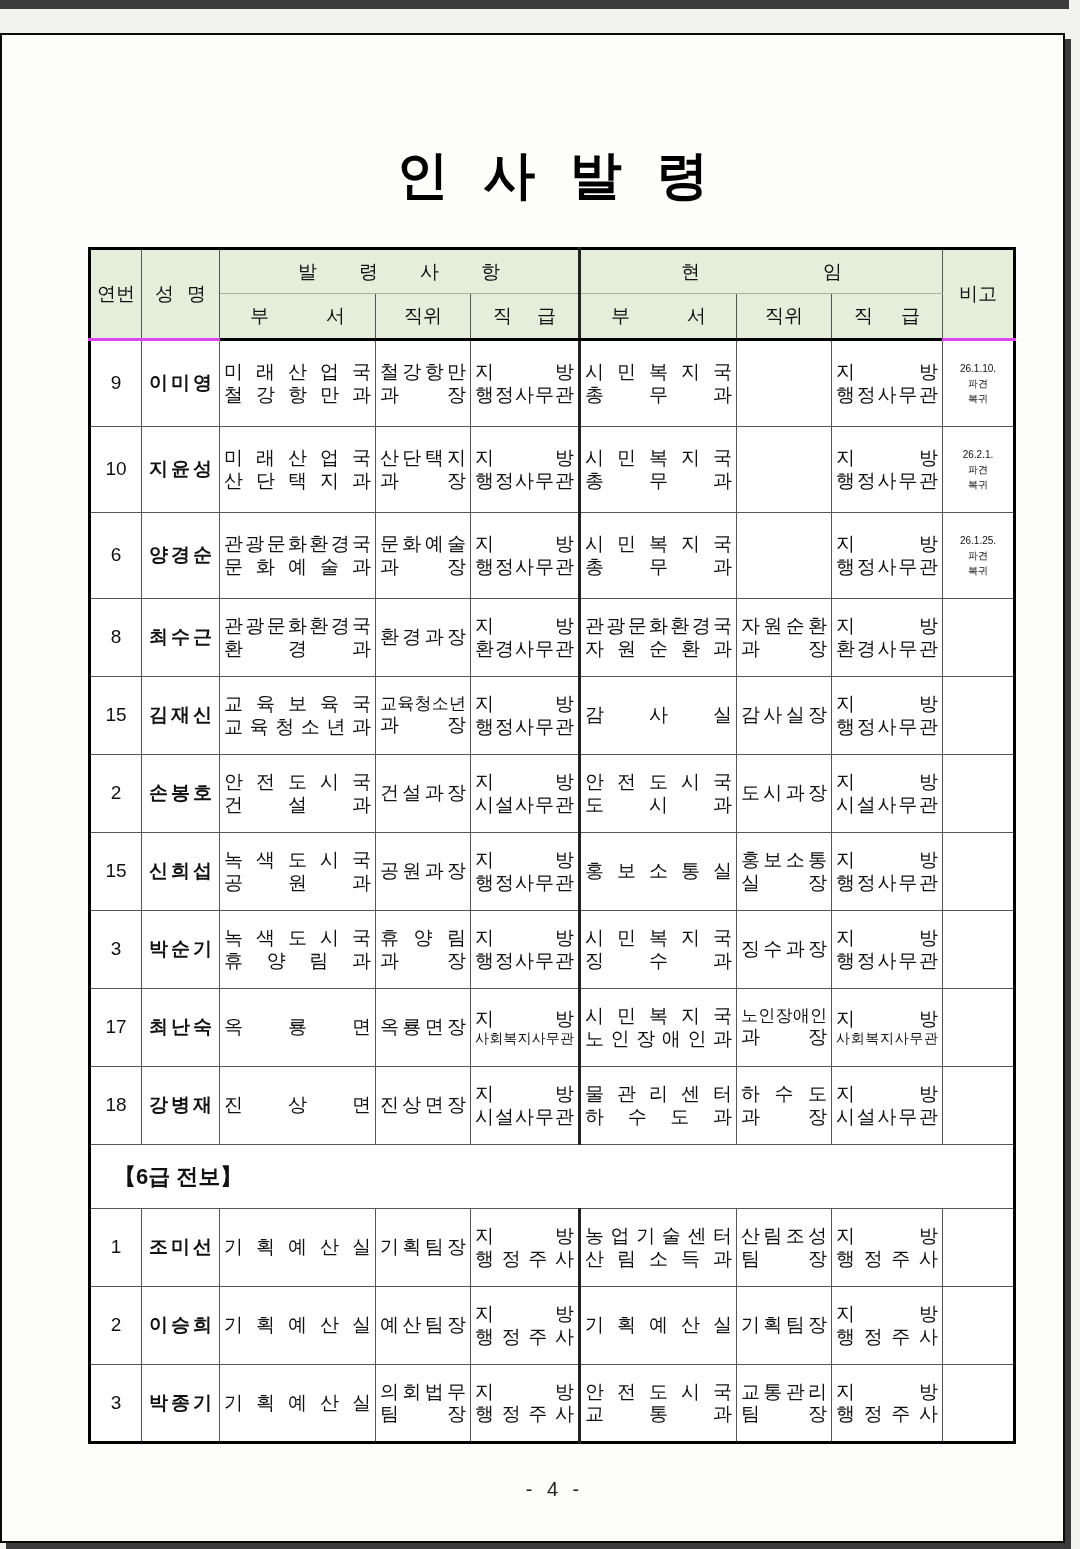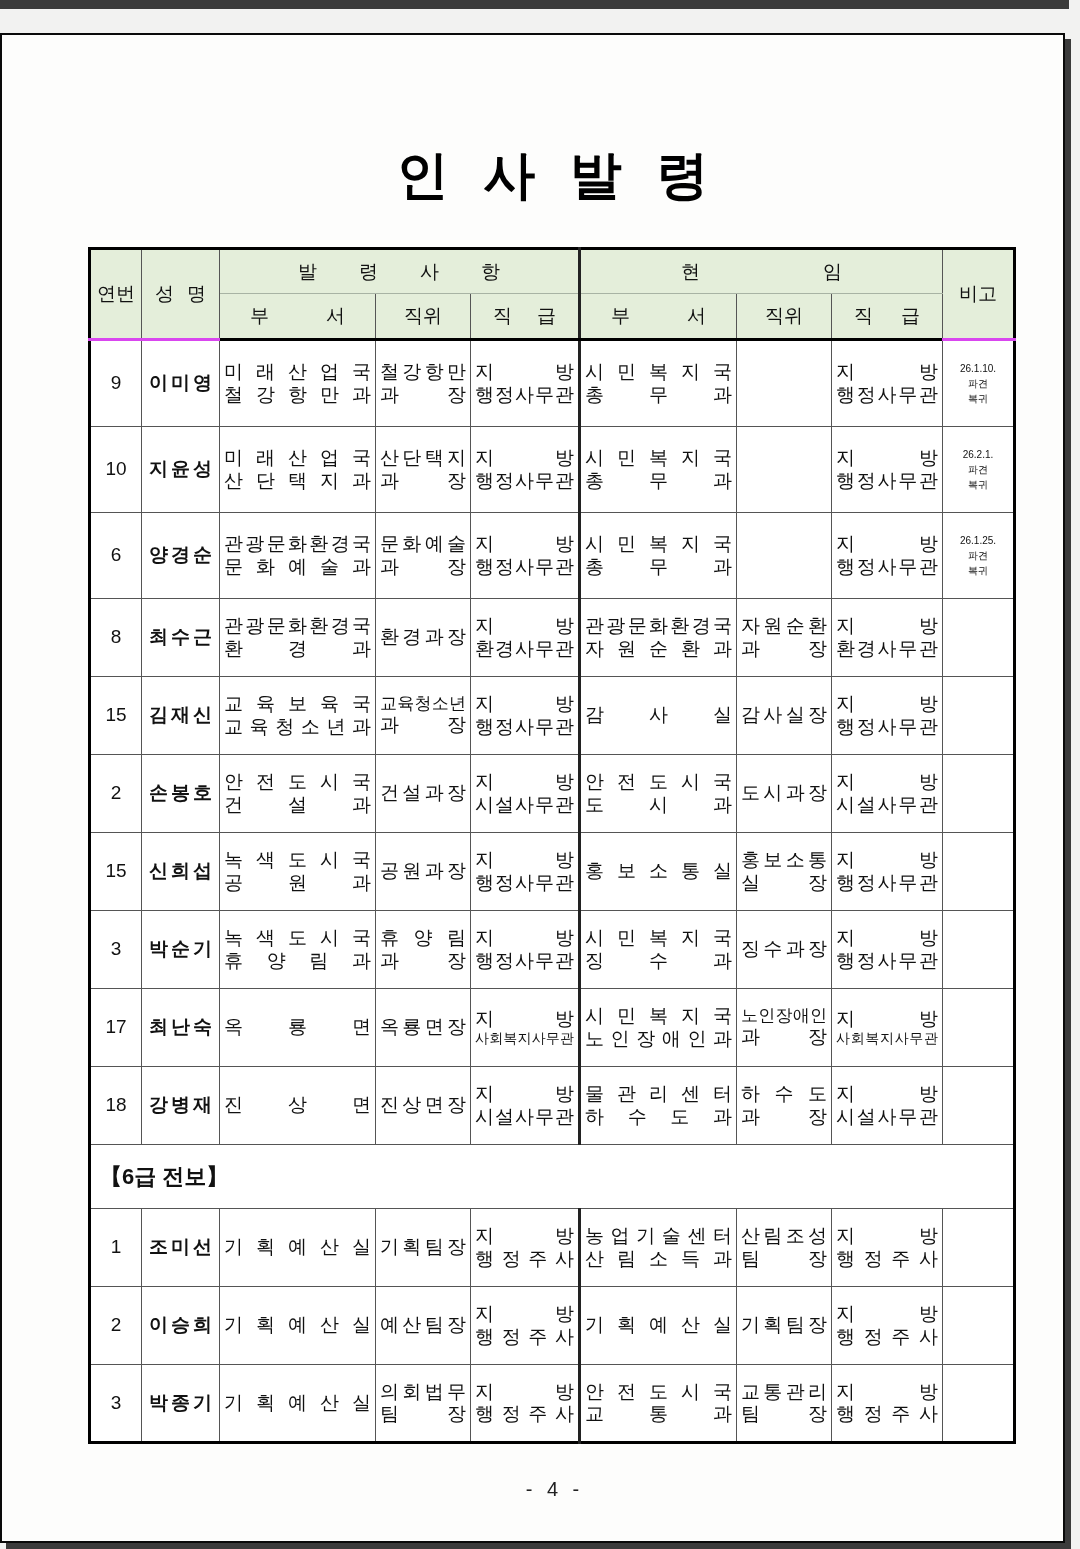--- a/index.html
+++ b/index.html
@@ -29,21 +29,21 @@
   tr.h1 th[rowspan]{border-bottom:3px solid #d946ef;}
   .group-right{border-right:3px solid #222 !important;}
   tr.r{height:78px;} tr.sec{height:64px;}
   .cell{display:flex;flex-direction:column;justify-content:center;height:100%;
     box-sizing:border-box;padding:7px 4px;font-size:19px;line-height:1.18;}
   .cell.multi{justify-content:space-between;}
   .cell.center-text{text-align:center;}
   .dl{display:flex;justify-content:space-between;}
   .dl-name{font-weight:700;padding:0 3px;}
   .note-cell{font-size:10px;line-height:1.5;text-align:center;padding:20px 1px;justify-content:center;}
-  .section-label{display:flex;align-items:center;height:100%;padding-left:9px;
+  .section-label{display:flex;align-items:center;height:100%;padding-left:23px;
     font-size:22px;font-weight:700;background:#fff;}
   .pad-s{padding:0 13px;} .pad-d{padding:0 30px;} .pad-r{padding:0 22px;}
   .pad-g1{padding:0 78px;} .pad-g2{padding:0 100px;}
   .footer{position:absolute;top:1443px;left:88px;width:925px;text-align:center;
     font-size:20px;word-spacing:9px;color:#222;}
 </style>
 </head>
 <body>
 
 <div class="prev-page-edge"></div>

